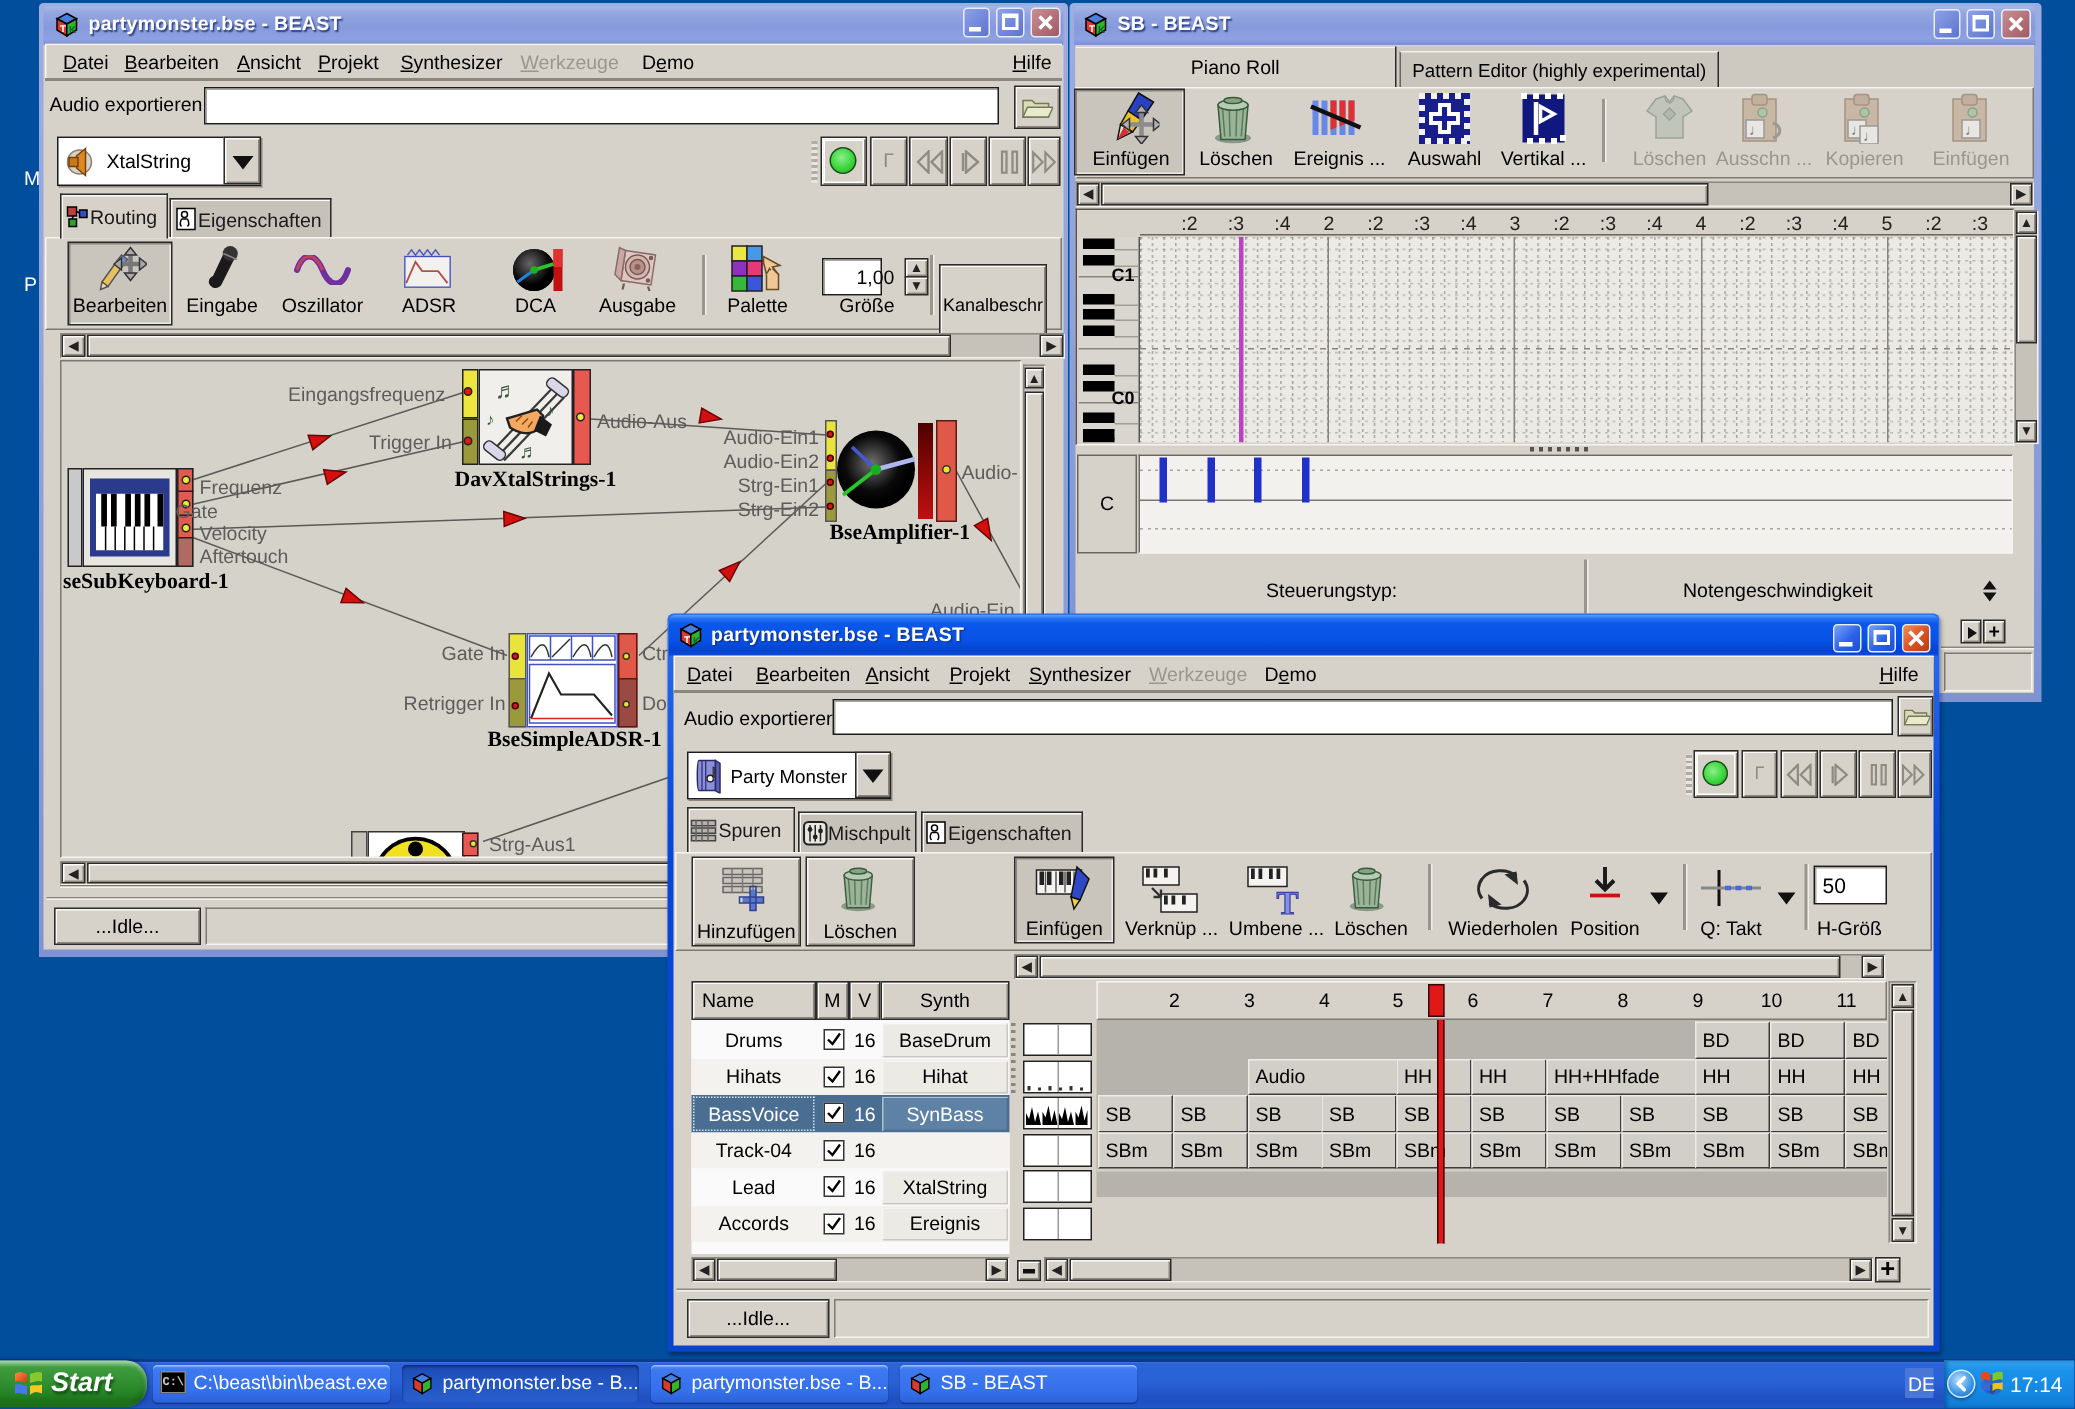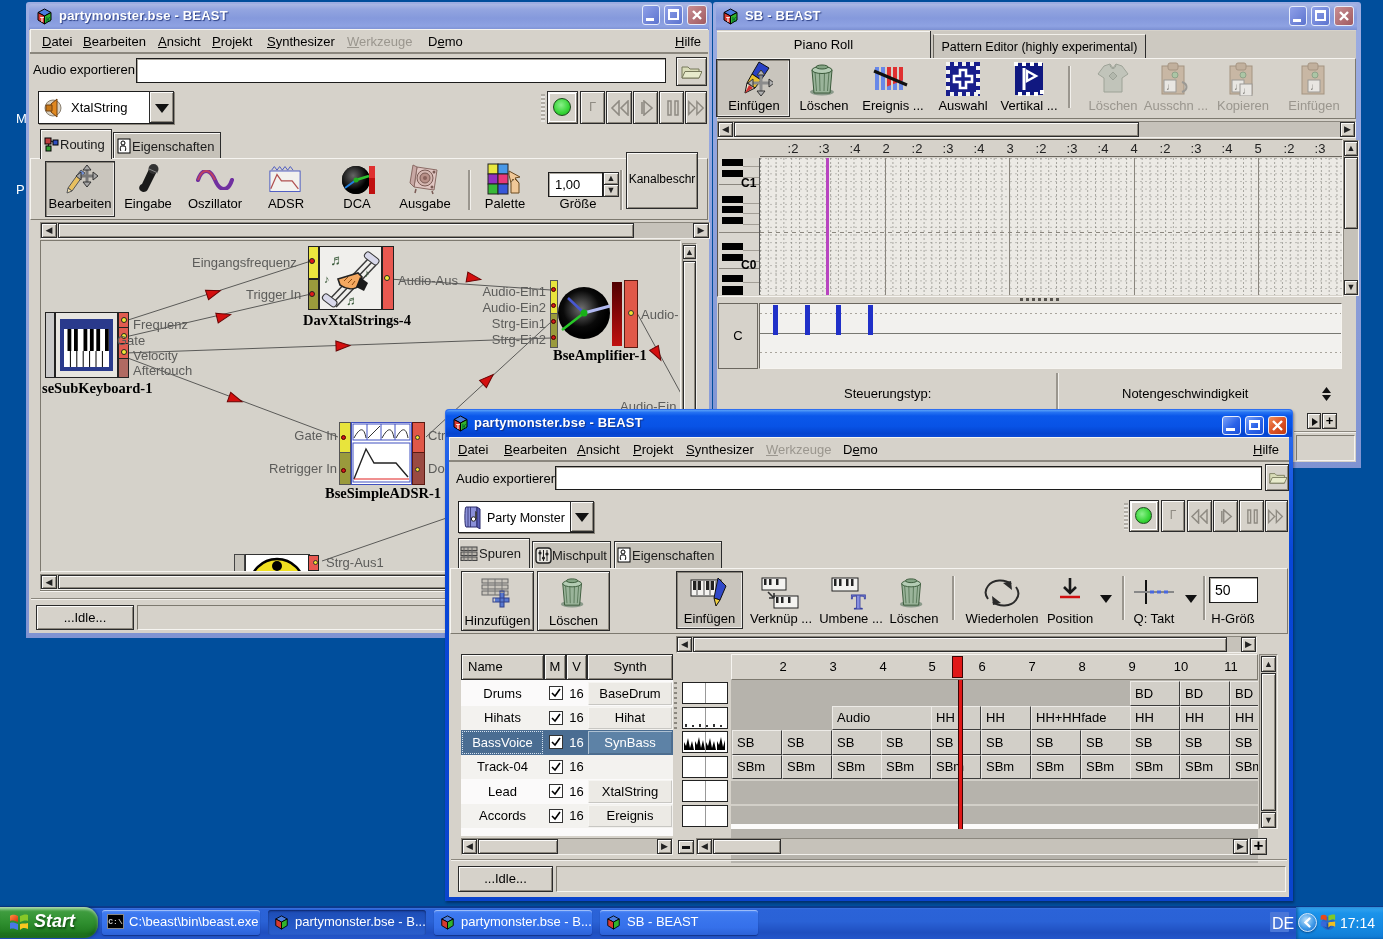--- a/index.html
+++ b/index.html
@@ -216,28 +216,28 @@
         <rect x="1" y="11" width="10" height="10" fill="#9030c0"></rect>
         <rect x="11" y="11" width="10" height="10" fill="#e83878"></rect>
         <rect x="1" y="21" width="10" height="10" fill="#38b838"></rect>
         <rect x="11" y="21" width="10" height="10" fill="#3858d8"></rect>
       </g>
       <path d="M22 12 L24 20 L26 16 L30 22 L32 20 L28 15 L33 14 L22 8 Z" fill="#f0c898" stroke="#6a4a20"></path>
       <path d="M24 20 L24 30 L32 30 L32 20 L28 16" fill="#f0c898" stroke="#6a4a20"></path>
     </svg>
   </div>
 <div class="ab" style="left:470px;top:196px;width:70px;text-align:center;font-size:13px">Palette</div>
-<div class="ab entry" style="left:548px;top:172px;width:55px;height:25px;font-size:13px;line-height:23px;padding-left:6px">1,00</div>
+<div class="ab entry" style="left:548px;top:172px;width:40px;height:25px;font-size:13px;line-height:23px;padding-left:22px">1,00</div>
 <div class="ab" style="left:603px;top:172px;width:16px;height:25px">
 <div class="arr" style="left:0;top:0;width:16px;height:13px">▲</div>
 <div class="arr" style="left:0;top:12px;width:16px;height:13px">▼</div>
   </div>
 <div class="ab" style="left:543px;top:196px;width:70px;text-align:center;font-size:13px">Größe</div>
 <div class="ab" style="left:620px;top:170px;width:2px;height:40px;background:#9a968e;box-shadow:1px 0 0 #f2f0ec"></div>
-<div class="ab btn" style="left:626px;top:152px;width:72px;height:57px;font-size:12px;text-align:center;line-height:53px">Kanalbeschr</div>
+<div class="ab btn" style="left:626px;top:176px;width:72px;height:57px;font-size:12px;text-align:center;line-height:53px">Kanalbeschr</div>
 
 <div class="ab trough" style="left:40px;top:222px;width:670px;height:17px"></div>
 <div class="arr" style="left:41px;top:223px;width:16px;height:15px">◀</div>
 <div class="thumb" style="left:58px;top:223px;width:576px;height:15px"></div>
 <div class="arr" style="left:693px;top:223px;width:16px;height:15px">▶</div>
 
 <div class="ab" style="left:40px;top:240px;width:641px;height:332px;border:1px solid;border-color:#7d796f #f6f4f0 #f6f4f0 #7d796f;background:#d5d2ca;overflow:hidden">
 <svg class="ab" style="left:0;top:0" width="639" height="336" viewBox="0 0 639 336">
 <g stroke="#5a5a58" stroke-width="1" fill="none">
 <line x1="84" y1="80" x2="270" y2="20"></line>
@@ -313,21 +313,21 @@
         <text x="26" y="58" font-size="13" fill="#3a5a3a">♬</text>
         <path d="M18 32 L38 26 L42 30 L40 38 C34 44 26 42 20 38 Z" fill="#f4a860" stroke="#222" stroke-width="1.6"></path>
         <path d="M24 34 L28 30 M28 36 L32 32 M32 38 L35 34" stroke="#8a4a10"></path>
         <path d="M40 30 L48 36 L44 44 L36 40" fill="#1a1a1a"></path>
       </svg>
 </div>
 <div class="ab" style="left:341px;top:5px;width:12px;height:64px;background:#e85850;border:1px solid #222"></div>
 <div class="ab" style="left:268px;top:17px;width:6px;height:6px;border-radius:50%;background:#e01818;border:1px solid #222"></div>
 <div class="ab" style="left:268px;top:50px;width:6px;height:6px;border-radius:50%;background:#e01818;border:1px solid #222"></div>
 <div class="ab" style="left:343px;top:34px;width:6px;height:6px;border-radius:50%;background:#f0e838;border:1px solid #222"></div>
-<div class="mtitle" style="left:262px;top:71px">DavXtalStrings-4</div>
+<div class="mtitle" style="left:262px;top:71px">DavXtalStrings-1</div>
 <div class="plab" style="left:151px;top:14px">Eingangsfrequenz</div>
 <div class="plab" style="left:205px;top:46px">Trigger In</div>
 <div class="plab" style="left:357px;top:32px">Audio-Aus</div>
 
 <div class="ab" style="left:509px;top:39px;width:8px;height:34px;background:#e8e43c;border:1px solid #555"></div>
 <div class="ab" style="left:509px;top:72px;width:8px;height:35px;background:#9a9a3c;border:1px solid #555"></div>
 <div class="ab" style="left:517px;top:39px;width:54px;height:68px;background:#d5d2ca">
       <svg width="54" height="68" viewBox="0 0 54 68">
         <defs>
           <radialGradient id="amps" cx="45%" cy="42%">
@@ -1063,21 +1063,21 @@
     <div class="ab" style="left:188px;top:4px;width:24px;text-align:center">5</div>
     <div class="ab" style="left:238px;top:4px;width:24px;text-align:center">6</div>
     <div class="ab" style="left:288px;top:4px;width:24px;text-align:center">7</div>
     <div class="ab" style="left:338px;top:4px;width:24px;text-align:center">8</div>
     <div class="ab" style="left:388px;top:4px;width:24px;text-align:center">9</div>
     <div class="ab" style="left:437px;top:4px;width:24px;text-align:center">10</div>
     <div class="ab" style="left:487px;top:4px;width:24px;text-align:center">11</div>
   </div>
 <div class="ab" style="left:952px;top:656px;width:11px;height:22px;background:#e01818;border:1px solid #3a0505"></div>
 
-<div class="ab" style="left:731px;top:680px;width:527px;height:183px;background:#b6b3ac;overflow:hidden">
+<div class="ab" style="left:731px;top:680px;width:527px;height:118px;background:#b6b3ac;overflow:hidden">
     <div class="ab" style="left:0;top:99px;width:527px;height:2px;background:#d2cfc8"></div>
     <div class="ab" style="left:0;top:124px;width:527px;height:2px;background:#d2cfc8"></div>
     <div class="ab" style="left:0;top:144px;width:527px;height:5px;background:#fcfbfa"></div>
     <div class="cell" style="left:399px;top:1px;width:50px;height:25px;line-height:23px">BD</div>
     <div class="cell" style="left:449px;top:1px;width:50px;height:25px;line-height:23px">BD</div>
     <div class="cell" style="left:499px;top:1px;width:29px;height:25px;line-height:23px">BD</div>
     <div class="cell" style="left:101px;top:26px;width:100px;height:24px;line-height:22px">Audio</div>
     <div class="cell" style="left:200px;top:26px;width:50px;height:24px;line-height:22px">HH</div>
     <div class="cell" style="left:250px;top:26px;width:50px;height:24px;line-height:22px">HH</div>
     <div class="cell" style="left:300px;top:26px;width:100px;height:24px;line-height:22px">HH+HHfade</div>
@@ -1173,21 +1173,21 @@
 <div class="ab" style="left:600px;top:910px;width:158px;height:25px;border-radius:3px;background:linear-gradient(180deg,#5e94f8 0%,#3d79f0 12%,#3570ea 70%,#2c62d8 100%);box-shadow:inset 0 1px 0 rgba(255,255,255,.4),0 1px 1px rgba(0,20,80,.5)">
 <svg class="ab" width="15" height="15" viewBox="0 0 17 17" style="left:6px;top:5px">
       <polygon points="8.5,1 15,4.5 8.5,8 2,4.5" fill="#4a7de0" stroke="#000"></polygon>
       <polygon points="2,4.5 8.5,8 8.5,16 2,12" fill="#d83a30" stroke="#000"></polygon>
       <polygon points="15,4.5 8.5,8 8.5,16 15,12" fill="#31b42c" stroke="#000"></polygon>
     </svg>
 <span class="ab" style="left:27px;top:4px;color:#fff;font-size:13px;white-space:nowrap">SB - BEAST</span>
 </div>
 
 <div class="ab" style="left:1270px;top:912px;width:19px;height:20px;background:#4a76d8;border-radius:1px"></div>
-<span class="ab" style="left:1272px;top:915px;color:#fff;font-size:16px">DE</span>
+<span class="ab" style="left:1272px;top:915px;color:#fff;font-size:13px">DE</span>
 <div class="ab" style="left:1296px;top:907px;width:87px;height:32px;background:linear-gradient(180deg,#36a6f0 0%,#1b93ea 20%,#1487e0 70%,#0f7bd4 100%);box-shadow:inset 2px 0 3px rgba(0,30,90,.4)"></div>
 <div class="ab" style="left:1298px;top:913px;width:19px;height:19px;border-radius:50%;background:radial-gradient(circle at 7px 6px,#bce0fa,#3f9ae8 55%,#1565c8);border:1px solid #d8e8f8;box-shadow:0 1px 2px rgba(0,20,60,.5)">
     <svg width="17" height="17" viewBox="0 0 17 17">
       <path d="M10.5 4.5 L6.5 8.5 L10.5 12.5" fill="none" stroke="#fff" stroke-width="2.4" stroke-linecap="round"></path>
     </svg>
   </div>
 <div class="ab" style="left:1319px;top:913px">
     <svg width="17" height="18" viewBox="0 0 20 21">
       <circle cx="11" cy="12" r="8" fill="#2868c8"></circle>
       <path d="M5 13 C8 11 11 13 14 13 C14 16 13 18 11 19 C8 18 6 16 5 13 Z" fill="#1a50a8"></path>

